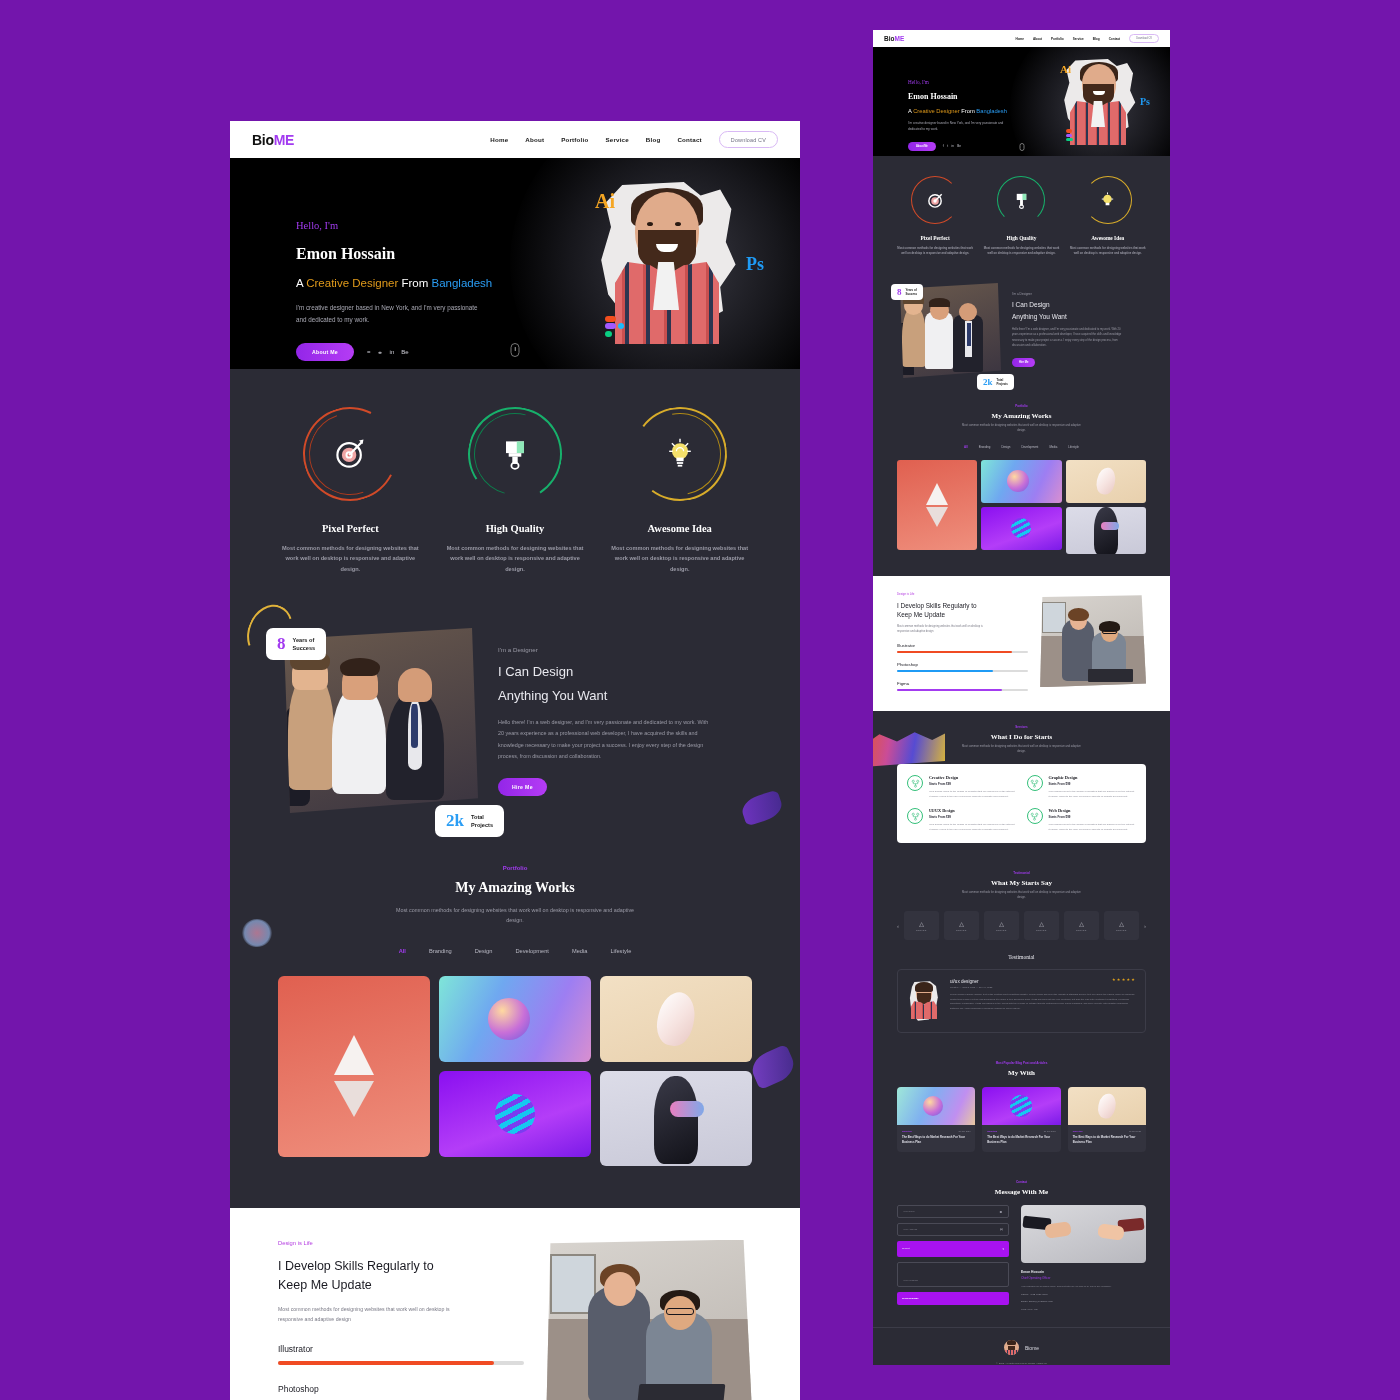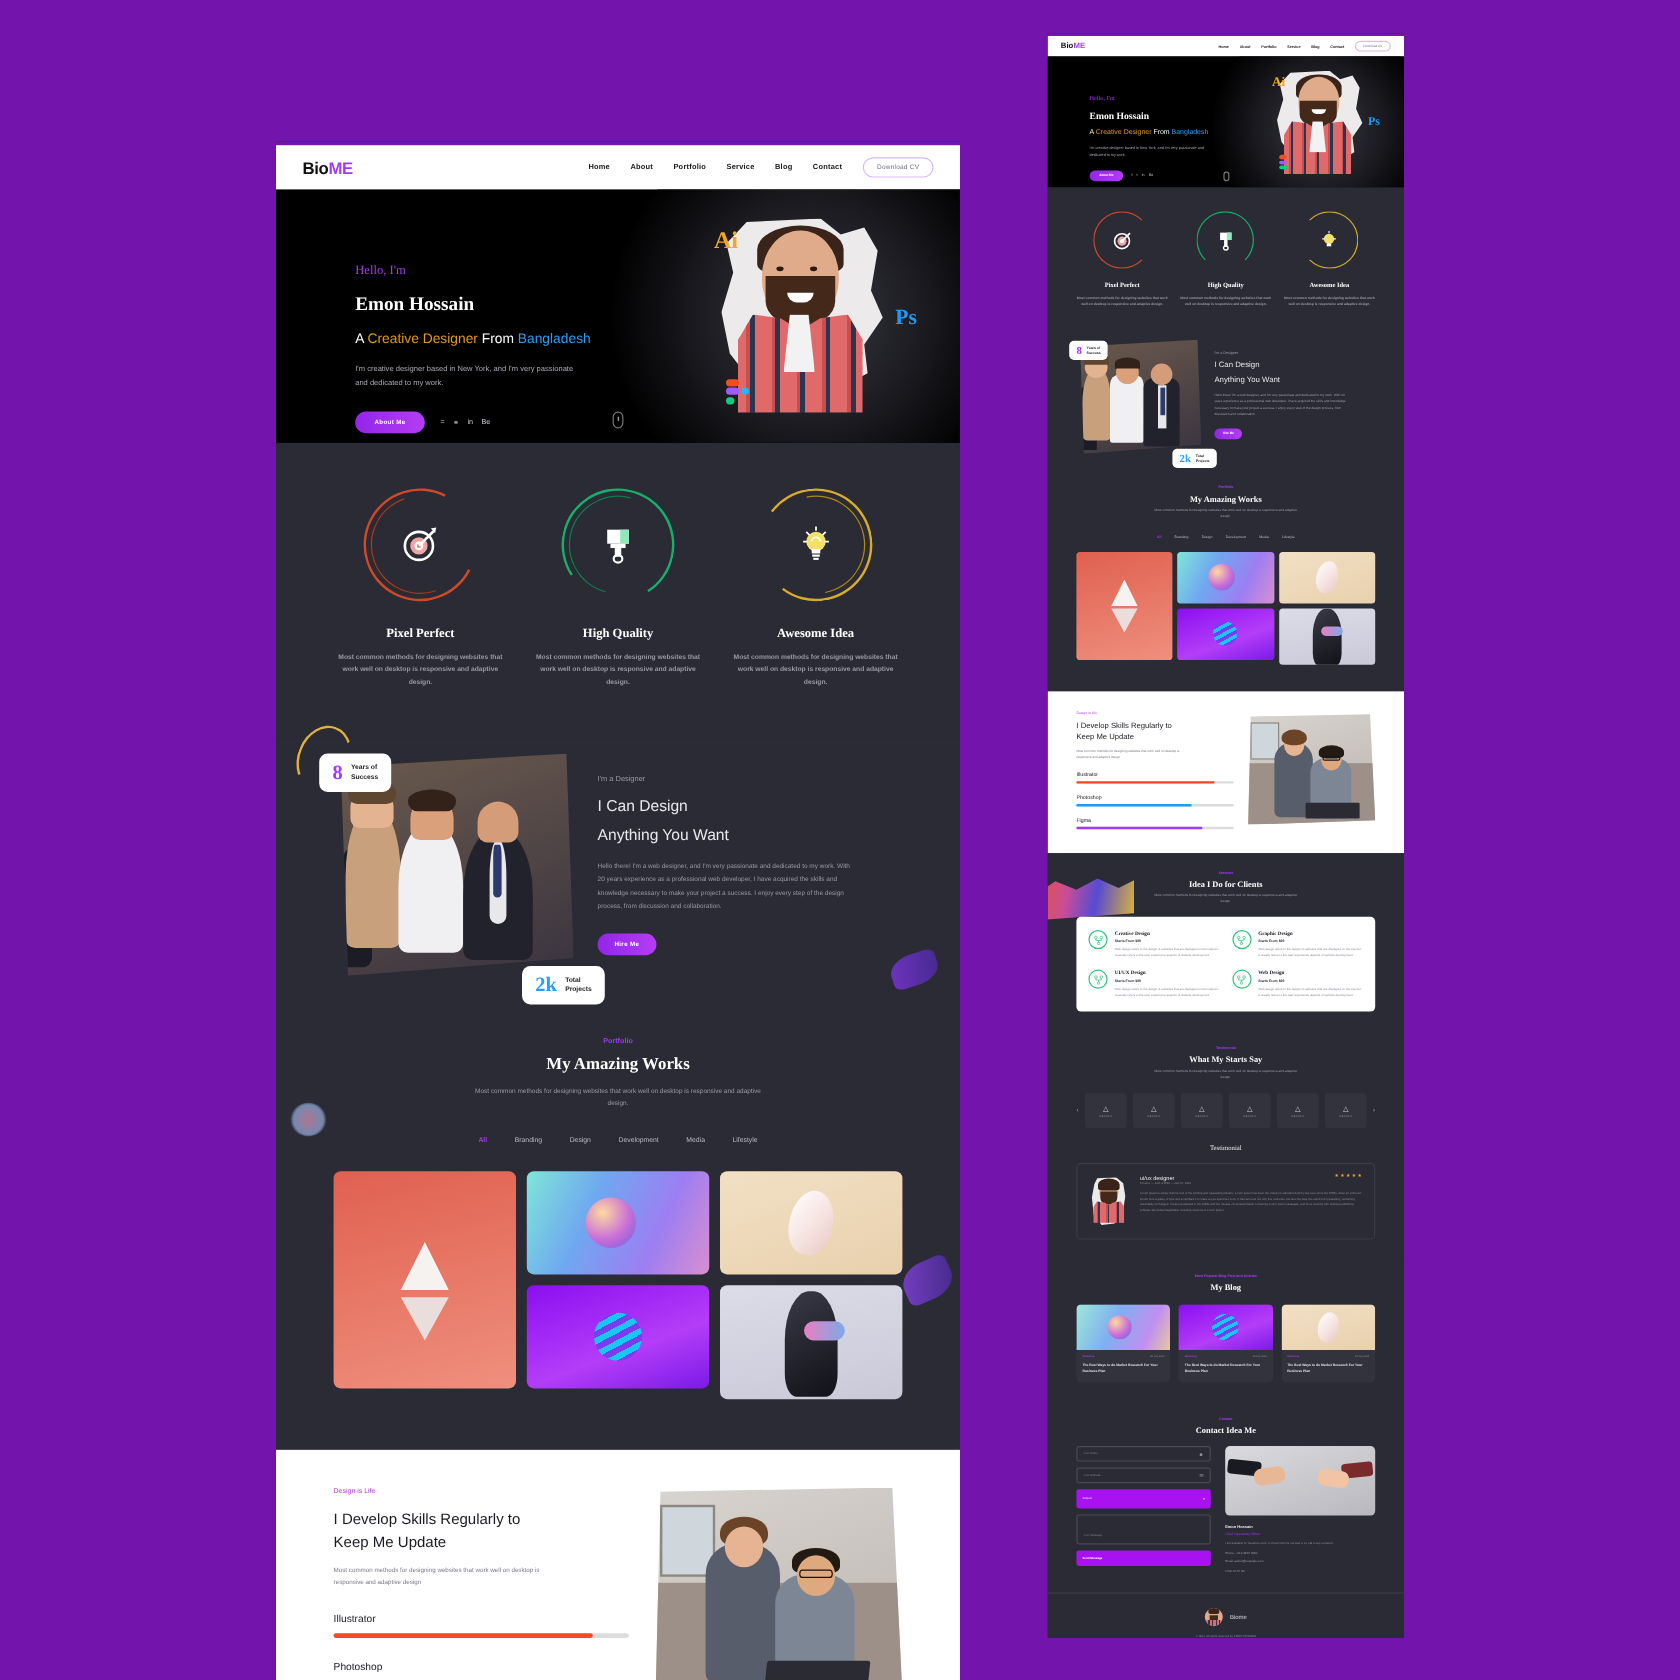--- a/index.html
+++ b/index.html
@@ -921,21 +921,21 @@
       <div style="position:absolute;left:63px;top:29px;width:17px;height:18px;border-radius:50%;background:#dfa980;"></div>
       <div style="position:absolute;left:61px;top:26px;width:21px;height:11px;border-radius:50% 50% 30% 30%;background:#241a14;"></div>
       <div style="position:absolute;left:64px;top:35px;width:15px;height:4px;border:.8px solid #15151c;border-radius:2px;"></div>
       <div style="position:absolute;left:50px;bottom:5px;width:45px;height:13px;background:#2b2b33;border-radius:1px;"></div>
     </div>
   </div>
 
   <div class="t-serv">
     <div class="art-paint"></div>
     <div class="t-eb">Services</div>
-    <div class="t-st">Idea I Do for Clients</div>
+    <div class="t-st">What I Do for Starts</div>
     <div class="t-sd">Most common methods for designing websites that work well on desktop is responsive and adaptive design.</div>
     <div class="t-serv-card">
       <div class="sv">
         <div class="sv-ic">
             <svg viewBox="0 0 20 20">
               <circle cx="5" cy="5" r="2.4" fill="none" stroke="#34c07a" stroke-width="1.3"></circle>
               <circle cx="15" cy="5" r="2.4" fill="none" stroke="#34c07a" stroke-width="1.3"></circle>
               <path d="M5 7.5 v3 h10 v-3" stroke="#34c07a" stroke-width="1.3" fill="none"></path>
               <path d="M10 10.5 v4" stroke="#34c07a" stroke-width="1.3"></path>
               <circle cx="10" cy="16" r="2.2" fill="none" stroke="#34c07a" stroke-width="1.3"></circle>
@@ -1043,21 +1043,21 @@
       <div style="flex:1;">
         <div class="t-tname">ui/ux designer</div>
         <div class="t-tmeta">Creative — Josh &amp; Willis — July 04, 2023</div>
         <div class="t-ttext">Lorem Ipsum is simply dummy text of the printing and typesetting industry. Lorem Ipsum has been the industry's standard dummy text ever since the 1500s, when an unknown printer took a galley of type and scrambled it to make a type specimen book. It has survived not only five centuries, but also the leap into electronic typesetting, remaining essentially unchanged. It was popularised in the 1960s with the release of Letraset sheets containing Lorem Ipsum passages, and more recently with desktop publishing software like Aldus PageMaker including versions of Lorem Ipsum.</div>
       </div>
     </div>
   </div>
 
   <div class="t-blog">
     <div class="t-eb">Most Popular Blog Post and Articles</div>
-    <div class="t-st">My Blog</div>
+    <div class="t-st">My With</div>
     <div class="t-bgrid">
       <div class="t-bcard">
         <div class="t-bimg" style="background:linear-gradient(115deg,#9fe8d8,#7fb0f0 40%,#c08ff0 75%,#e8c8a0);">
           <div style="position:absolute;left:46%;top:50%;transform:translate(-50%,-50%);width:20px;height:20px;border-radius:50%;background:radial-gradient(circle at 34% 30%,#ffd9a0,#c86fd8 55%,#6f5ae0);"></div>
         </div>
         <div class="t-bbody">
           <div class="t-brow">
               <span class="t-btag">Marketing</span>
               <span class="t-bdate">20 July 2023</span>
             </div>
@@ -1086,21 +1086,21 @@
               <span class="t-bdate">20 July 2023</span>
             </div>
           <div class="t-btitle">The Best Ways to do Market Research For Your Business Plan</div>
         </div>
       </div>
     </div>
   </div>
 
   <div class="t-contact">
     <div class="t-eb">Contact</div>
-    <div class="t-st">Contact Idea Me</div>
+    <div class="t-st">Message With Me</div>
     <div class="t-cgrid">
       <div class="t-form">
         <div class="t-inp">
             <span>Your Name</span>
             <span class="ic">☻</span>
           </div>
         <div class="t-inp">
             <span>Your Address</span>
             <span class="ic">✉</span>
           </div>

